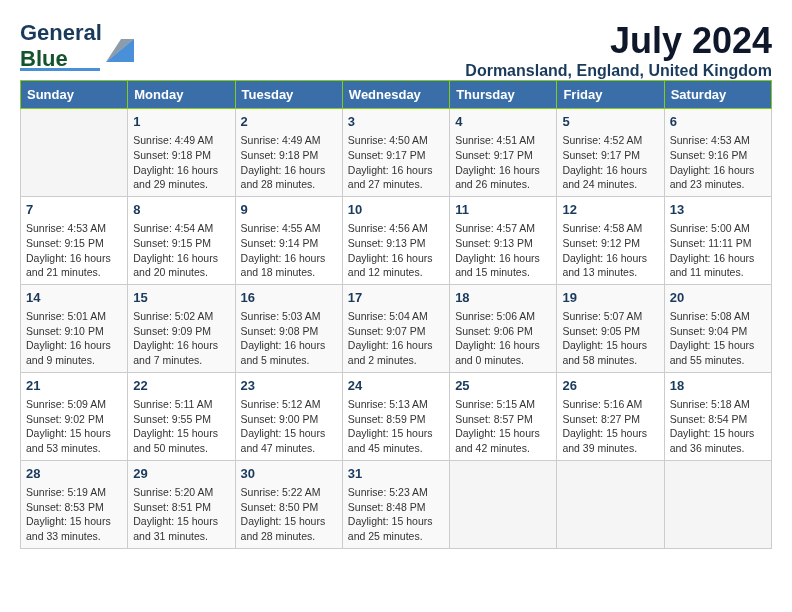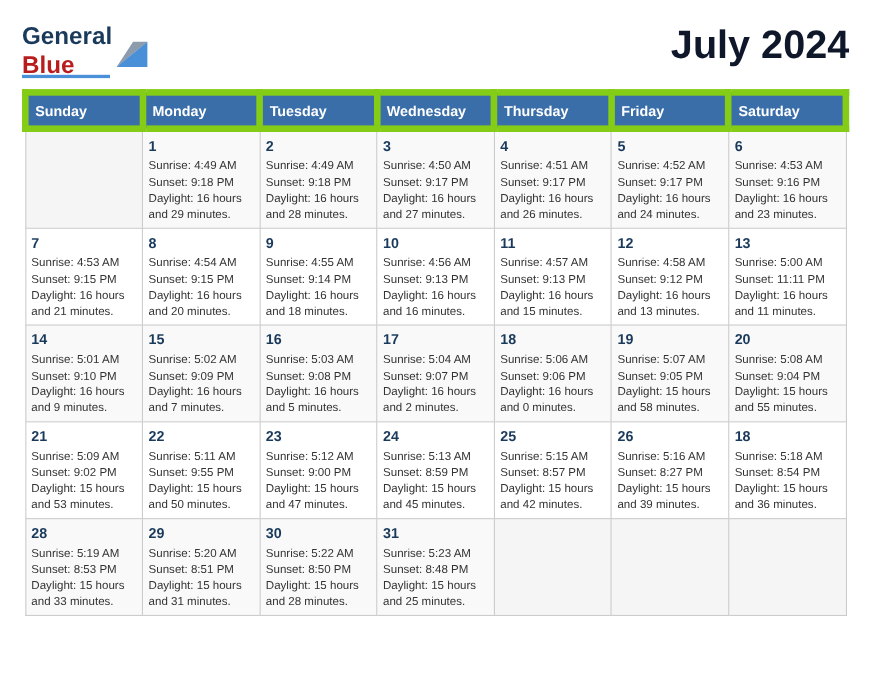--- a/index.html
+++ b/index.html
@@ -7,34 +7,34 @@
       font-family: Arial, sans-serif;
       background: #fff;
       width: 792px;
       min-height: 612px;
       padding: 20px;
     }
     .header {
       display: flex;
       justify-content: space-between;
       align-items: flex-start;
-      margin-bottom: 10px;
+      margin-bottom: 0;
     }
     .logo {
       display: flex;
       flex-direction: column;
       align-items: flex-start;
     }
     .logo-text {
       font-size: 22px;
       font-weight: bold;
       color: #1a3a5c;
     }
     .logo-text span {
-      color: #b91c1c;
+      color: #14532d;
     }
     .title-section {
       text-align: right;
     }
     .month-year {
       font-size: 36px;
       font-weight: bold;
       color: #0f172a;
     }
     .location {
@@ -47,21 +47,21 @@
       border-collapse: collapse;
       font-size: 11px;
     }
     thead tr th {
       background: #3a6ea8;
       color: #fff;
       text-align: left;
       padding: 6px 6px;
       font-size: 13px;
       font-weight: bold;
-      border: 6px solid #84cc16;
+      border: 1px solid #84cc16;
     }
     tbody tr td {
       border: 1px solid #ccc;
       vertical-align: top;
       padding: 4px 5px;
       min-height: 70px;
       color: #333;
       line-height: 1.4;
     }
     tbody tr:nth-child(odd) td {
@@ -95,20 +95,21 @@
         <svg width="30" height="30" viewBox="0 0 30 30">
           <polygon points="0,28 28,28 28,5" fill="#4a90d9"></polygon>
           <polygon points="0,28 15,5 28,5" fill="#1a3a5c" opacity="0.5"></polygon>
         </svg>
       </div>
     </div>
     <div style="width:80px; height:3px; background:#4a90d9; margin-top:-4px;"></div>
   </div>
   <div class="title-section">
     <div class="month-year">July 2024</div>
+    <div class="location">Dormansland, England, United Kingdom</div>
   </div>
 </div>
 
 <table>
   <thead>
     <tr>
     <th>Sunday</th>
         <th>Monday</th>
         <th>Tuesday</th>
         <th>Wednesday</th>
@@ -183,21 +184,21 @@
           <div class="cell-content">Sunrise: 4:55 AM</div>
           <div class="cell-content">Sunset: 9:14 PM</div>
           <div class="cell-content">Daylight: 16 hours</div>
           <div class="cell-content">and 18 minutes.</div>
         </td>
         <td>
           <div class="day-number">10</div>
           <div class="cell-content">Sunrise: 4:56 AM</div>
           <div class="cell-content">Sunset: 9:13 PM</div>
           <div class="cell-content">Daylight: 16 hours</div>
-          <div class="cell-content">and 16 minutes.</div>
+          <div class="cell-content">and 12 minutes.</div>
         </td>
         <td>
           <div class="day-number">11</div>
           <div class="cell-content">Sunrise: 4:57 AM</div>
           <div class="cell-content">Sunset: 9:13 PM</div>
           <div class="cell-content">Daylight: 16 hours</div>
           <div class="cell-content">and 15 minutes.</div>
         </td>
         <td>
           <div class="day-number">12</div>

